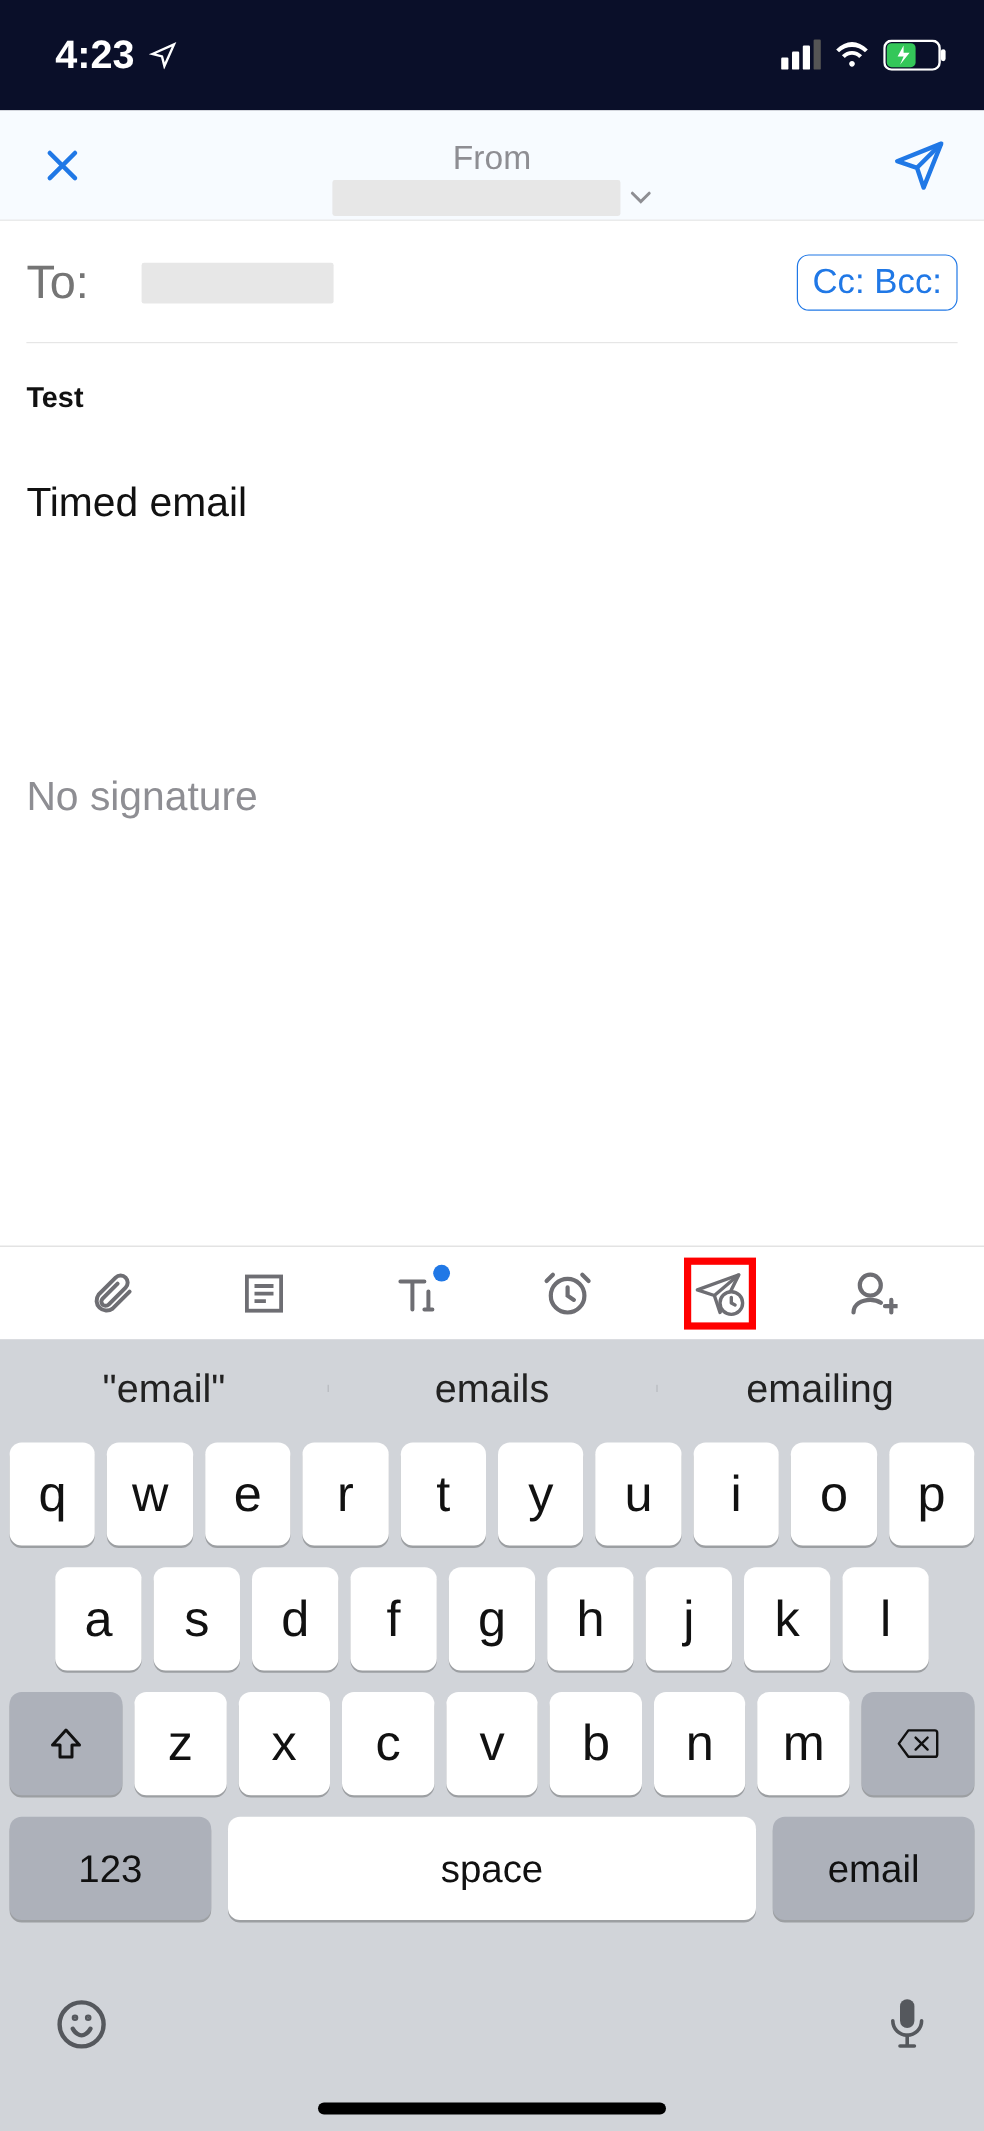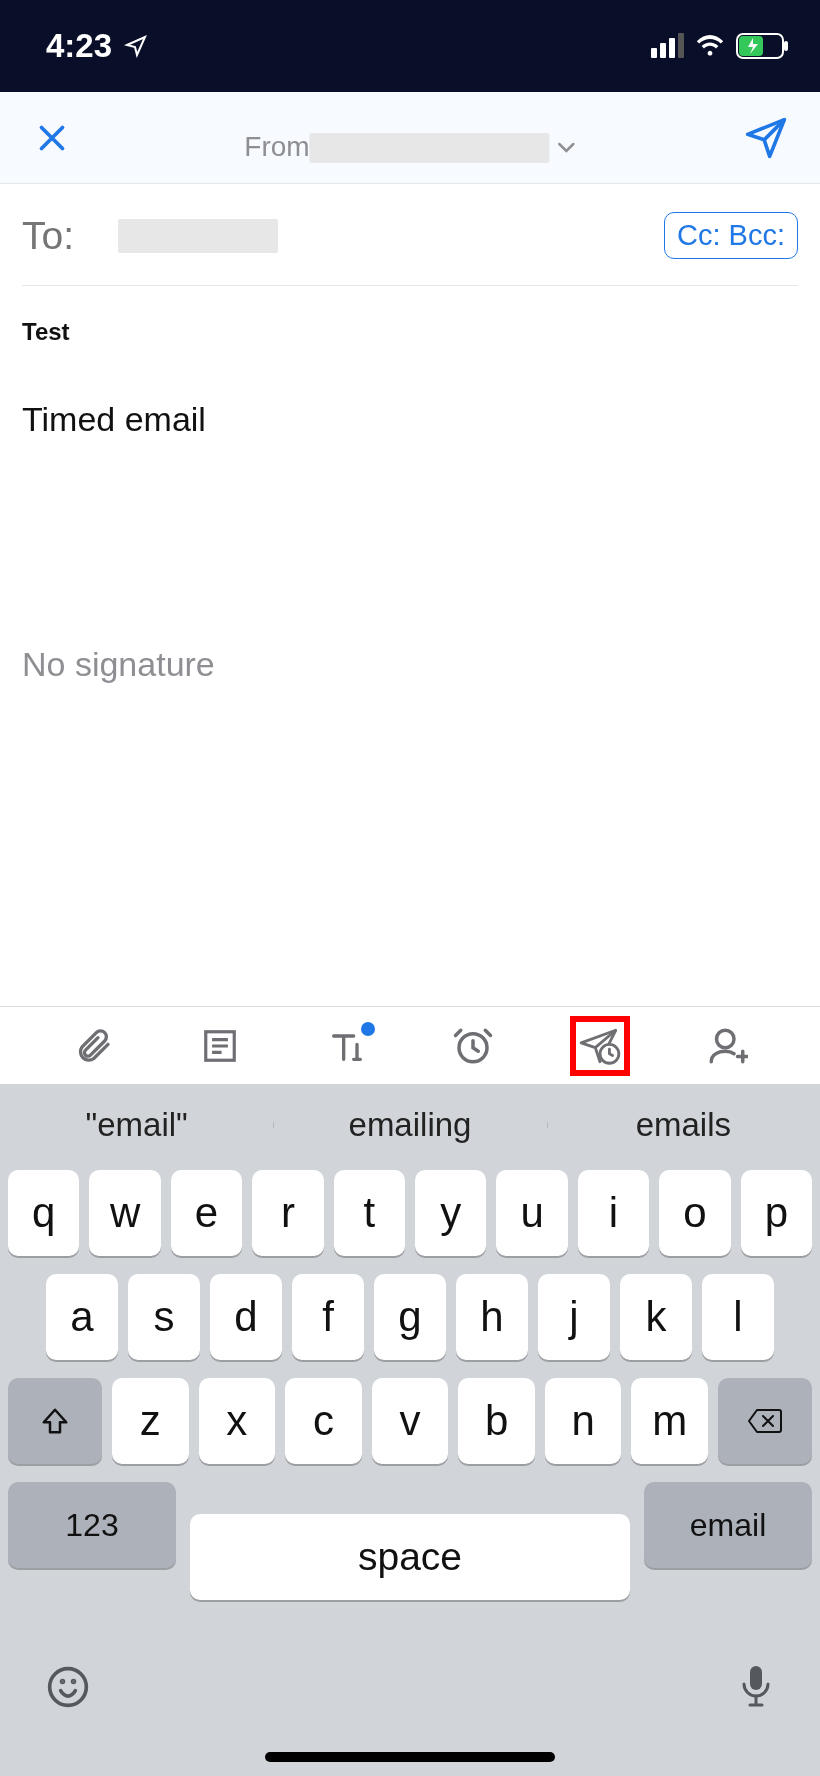--- a/index.html
+++ b/index.html
@@ -14,21 +14,21 @@
   .bars span { width: 6px; background: #fff; border-radius: 1px; display: inline-block; }
   .bars span:nth-child(1) { height: 10px; }
   .bars span:nth-child(2) { height: 15px; }
   .bars span:nth-child(3) { height: 20px; }
   .bars span:nth-child(4) { height: 25px; background: #555; }
 
   
   .header { height: 92px; background: #f7fbff; border-bottom: 1px solid #e6e6e6; display: flex; align-items: center; justify-content: space-between; padding: 0 30px; position: relative; }
   .close-btn { color: #2078e6; display: flex; align-items: center; justify-content: center; width: 44px; height: 44px; }
   .send-btn { color: #2078e6; display: flex; align-items: center; justify-content: center; width: 48px; height: 48px; }
-  .from-wrap { position: absolute; left: 50%; transform: translateX(-50%); text-align: center; display: flex; align-items: center; margin-top: 20px; }
+  .from-wrap { position: absolute; left: 50%; transform: translateX(-50%); text-align: center; display: flex; flex-direction: column; align-items: center; margin-top: 20px; }
   .from-label { color: #8e8e93; font-size: 28px; margin-bottom: 2px; }
   .from-row { display: flex; align-items: center; gap: 8px; }
   .redacted { background: #e7e7e7; border-radius: 2px; display: inline-block; }
   .from-redact { width: 240px; height: 30px; }
   .chevron { color: #8e8e93; }
 
   
   .to-row { display: flex; align-items: center; padding: 18px 22px; margin: 10px 0 0 0; }
   .to-label { color: #757575; font-size: 39px; margin-right: 44px; }
   .to-redact { width: 160px; height: 34px; }
@@ -51,21 +51,21 @@
   
   .keyboard { background: #d1d4d9; flex: 0 0 auto; display: flex; flex-direction: column; }
   .suggestions { height: 82px; display: flex; align-items: center; justify-content: space-around; font-size: 33px; color: #222; }
   .sug { flex: 1; text-align: center; position: relative; }
   .sug + .sug::before { content: ""; position: absolute; left: 0; top: 16px; bottom: 16px; width: 1px; background: #b6b9be; }
   .keyrows { padding: 4px 8px 12px 8px; }
   .keyrow { display: flex; gap: 10px; margin-bottom: 18px; justify-content: center; }
   .key { background: #fff; border-radius: 10px; box-shadow: 0 2px 0 rgba(0,0,0,0.25); height: 86px; flex: 1; display: flex; align-items: center; justify-content: center; font-size: 42px; color: #111; }
   .row2 { padding: 0 38px; }
   .key-fn { background: #adb1ba; flex: 0 0 94px; }
-  .key-space { flex: 1; font-size: 39px; margin-top: 32px; }
+  .key-space { flex: 1; font-size: 32px; }
   .key-123 { flex: 0 0 168px; font-size: 32px; background: #adb1ba; }
   .key-return { flex: 0 0 168px; font-size: 32px; background: #adb1ba; }
   .row4 { gap: 14px; margin-bottom: 10px; }
   .bottombar { height: 130px; display: flex; align-items: center; justify-content: space-between; padding: 0 46px; }
   .emoji, .mic { color: #55585d; display: flex; align-items: center; justify-content: center; }
   .home { width: 290px; height: 10px; background: #000; border-radius: 6px; margin: 0 auto 14px auto; }
 </style>
 </head>
 <body>
 
@@ -172,22 +172,22 @@
       <svg width="42" height="42" viewBox="0 0 24 24" fill="none" stroke="#6e6e73" stroke-width="2" stroke-linecap="round">
           <circle cx="11" cy="8" r="5"></circle>
           <path d="M3 21c0-4 4-6 8-6 2 0 3.7.5 5 1.4M18 18h6M21 15v6"></path>
         </svg>
     </div>
   </div>
 
   <div class="keyboard">
     <div class="suggestions">
       <div class="sug">"email"</div>
+      <div class="sug">emails</div>
       <div class="sug">emailing</div>
-      <div class="sug">emails</div>
     </div>
     <div class="keyrows">
       <div class="keyrow">
         <div class="key">q</div>
         <div class="key">w</div>
         <div class="key">e</div>
         <div class="key">r</div>
         <div class="key">t</div>
         <div class="key">y</div>
         <div class="key">u</div>

